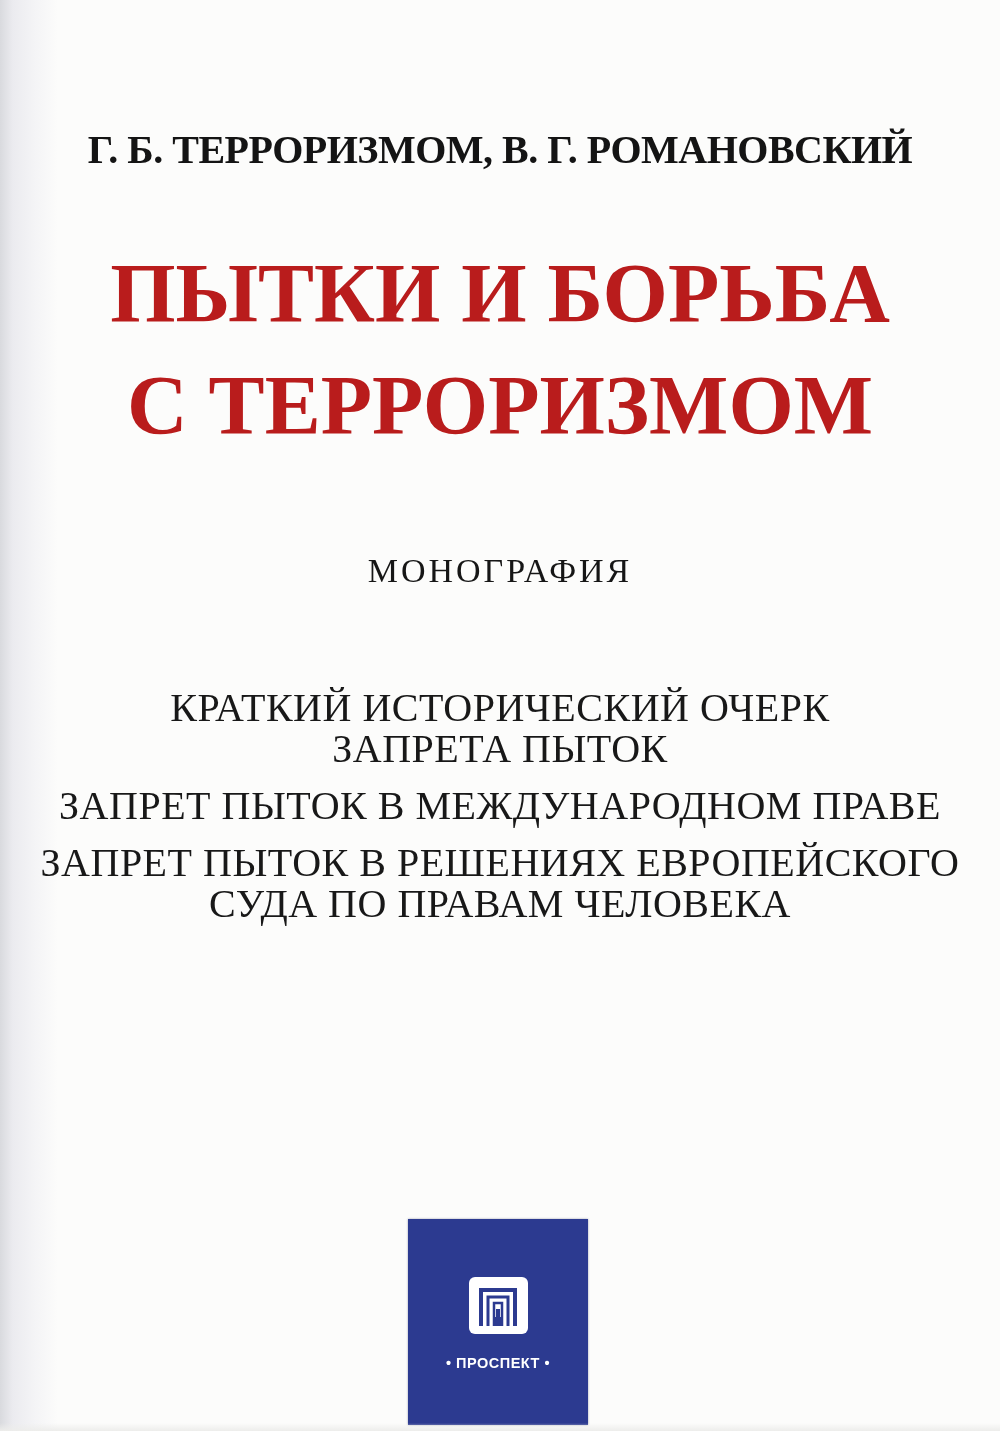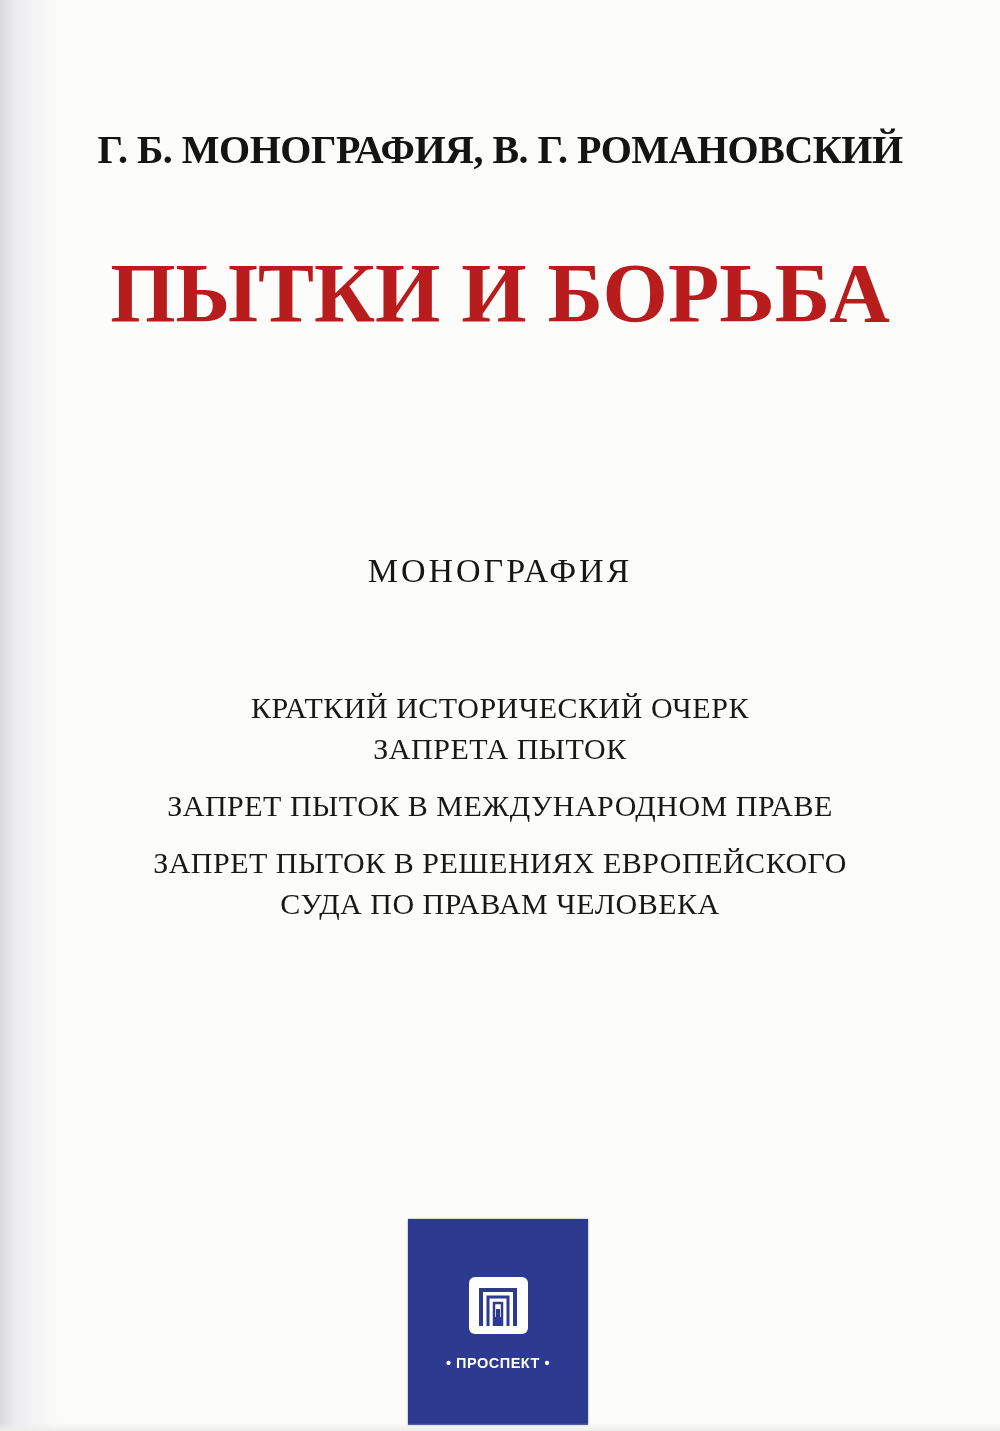--- a/index.html
+++ b/index.html
@@ -67,21 +67,21 @@
     line-height: 44px;
     letter-spacing: 3px;
     color: #161616;
   }
 
   .topics {
     position: absolute;
     top: 687px;
     left: 0; right: 0;
     text-align: center;
-    font-size: 30px;
+    font-size: 40px;
     line-height: 41px;
     color: #181818;
   }
   .topic {
     white-space: pre-line;
     letter-spacing: 0.5px;
     margin: 0 0 16px 0;
   }
 
   .publisher-panel {
@@ -113,24 +113,25 @@
     letter-spacing: 0.5px;
     white-space: nowrap;
   }
 </style>
 </head>
 <body>
 
 <div class="cover">
   <div class="edge-shadow-left"></div>
 
-  <div class="authors">Г. Б. МОНОГРАФИЯ, В. Г. РОМАНОВСКИЙ</div>
+  <div class="authors">Г. Б. ТЕРРОРИЗМОМ, В. Г. РОМАНОВСКИЙ</div>
 
   <div class="title">
     <div>ПЫТКИ И БОРЬБА</div>
+    <div>С ТЕРРОРИЗМОМ</div>
   </div>
 
   <div class="subtitle">МОНОГРАФИЯ</div>
 
   <div class="topics">
     <div class="topic">КРАТКИЙ ИСТОРИЧЕСКИЙ ОЧЕРК
 ЗАПРЕТА ПЫТОК</div>
     <div class="topic">ЗАПРЕТ ПЫТОК В МЕЖДУНАРОДНОМ ПРАВЕ</div>
     <div class="topic">ЗАПРЕТ ПЫТОК В РЕШЕНИЯХ ЕВРОПЕЙСКОГО
 СУДА ПО ПРАВАМ ЧЕЛОВЕКА</div>

